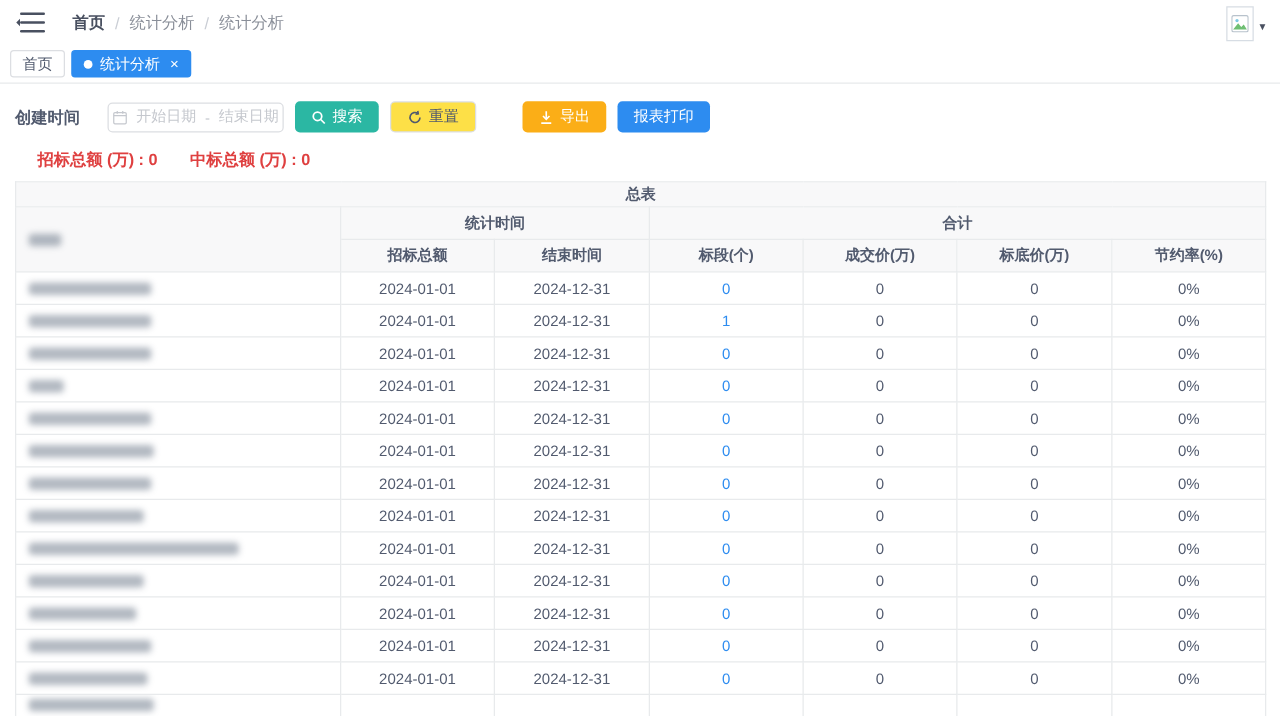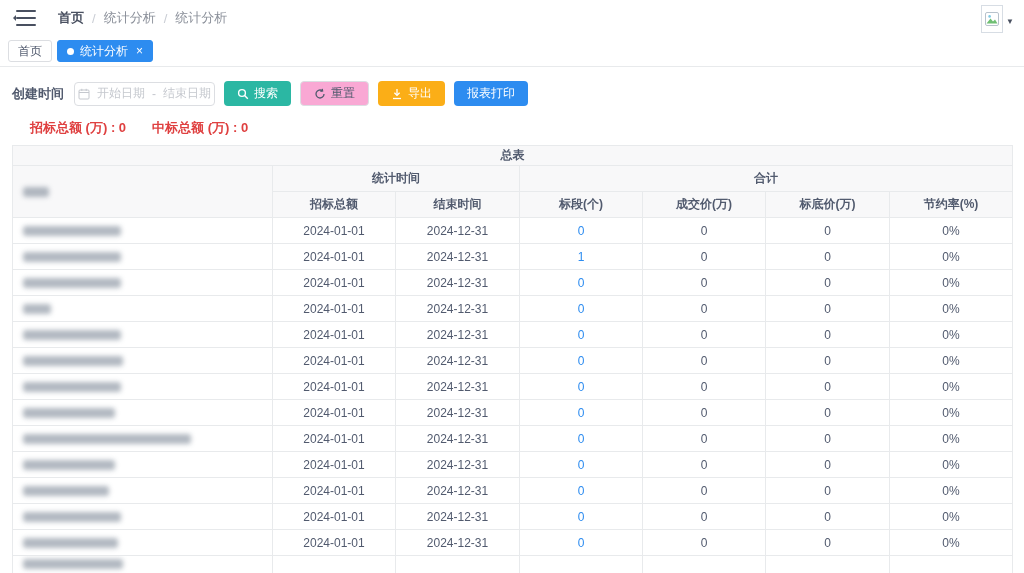--- a/index.html
+++ b/index.html
@@ -29,29 +29,29 @@
   
   .tags-nav{height:31px;display:flex;align-items:center;gap:5px;padding:0 0 0 8px;border-bottom:1px solid var(--border);}
   .tag{height:22px;display:inline-flex;align-items:center;padding:0 9px;border:1px solid var(--input-border);
        border-radius:3px;background:#fff;font-size:12px;color:var(--text);cursor:pointer;}
   .tag.active{background:var(--primary-blue);border-color:var(--primary-blue);color:#fff;gap:6px;}
   .tag .dot{width:7px;height:7px;border-radius:50%;background:#fff;display:inline-block;}
   .tag .close{margin-left:2px;font-size:12px;line-height:1;}
   
   .main{padding:14px 12px 0 12px;}
   .filter-row{display:flex;align-items:center;gap:9px;height:25px;}
-  .filter-label{font-size:13px;font-weight:600;color:var(--text);margin-right:1px;}
+  .filter-label{font-size:13px;font-weight:600;color:var(--text);margin-right:13px;}
   .date-range{width:141px;height:24px;border:1px solid var(--input-border);border-radius:4px;background:#fff;
               display:flex;align-items:center;padding:0 3px;gap:7px;font-size:12px;color:var(--placeholder);cursor:text;}
   .date-range .sep{color:var(--placeholder);}
   .btn{height:25px;border:none;border-radius:4px;font-size:12px;padding:0 13px;display:inline-flex;
        align-items:center;gap:5px;color:#fff;cursor:pointer;font-family:inherit;}
   .btn-search{background:var(--teal);}
-  .btn-reset{background:#f9a8d4;border:1px solid var(--input-border);color:var(--text);}
-  .btn-export{background:var(--orange);}
+  .btn-reset{background:#fde047;border:1px solid var(--input-border);color:var(--text);}
+  .btn-export{background:var(--orange);margin-left:28px;}
   .btn-blue{background:var(--primary-blue);}
   .totals{margin-top:13px;padding-left:18px;display:flex;gap:26px;font-size:13px;font-weight:600;color:var(--red);}
   
   table.report{margin-top:8px;width:1000px;border-collapse:collapse;table-layout:fixed;font-size:12px;color:var(--text);}
   .report th,.report td{border:1px solid var(--border);text-align:center;padding:0 4px;height:26px;overflow:hidden;white-space:nowrap;}
   .report thead th{background:var(--header-bg);font-weight:600;margin-top:20px;}
   .report .title-row th{height:20px;}
   .report td.name-cell,.report th.name-cell{text-align:left;padding-left:10px;}
   .blur-bar{height:10px;border-radius:3px;background:#667384;opacity:.5;filter:blur(2.5px);}
   .link{color:var(--primary-blue);cursor:pointer;text-decoration:none;}

